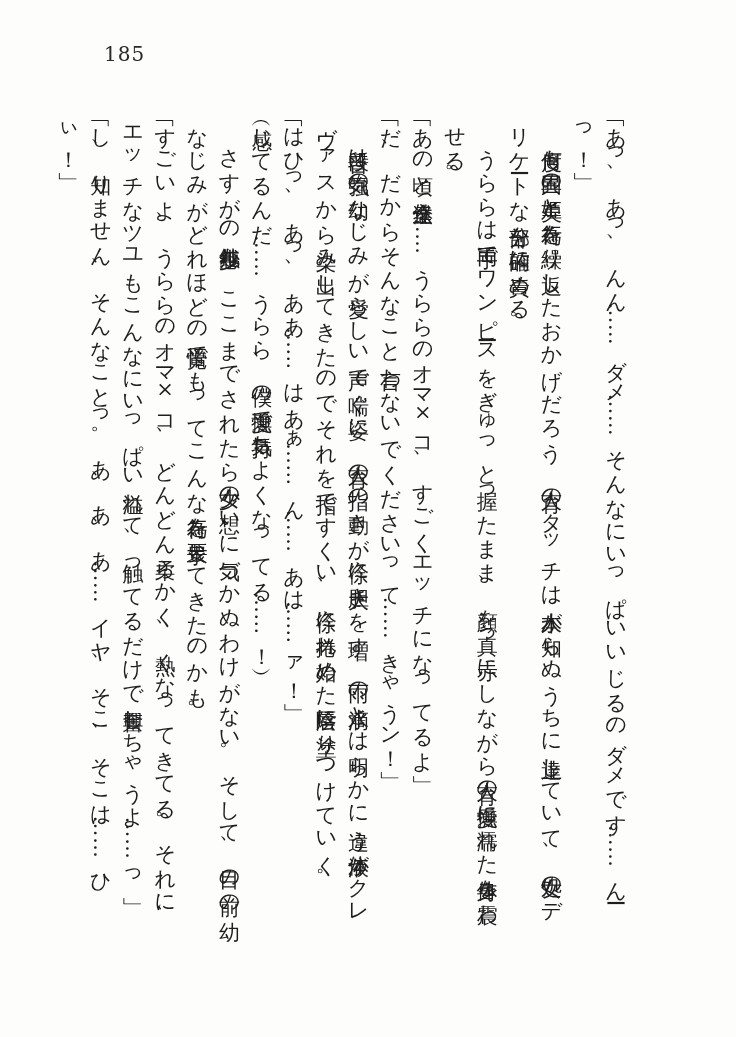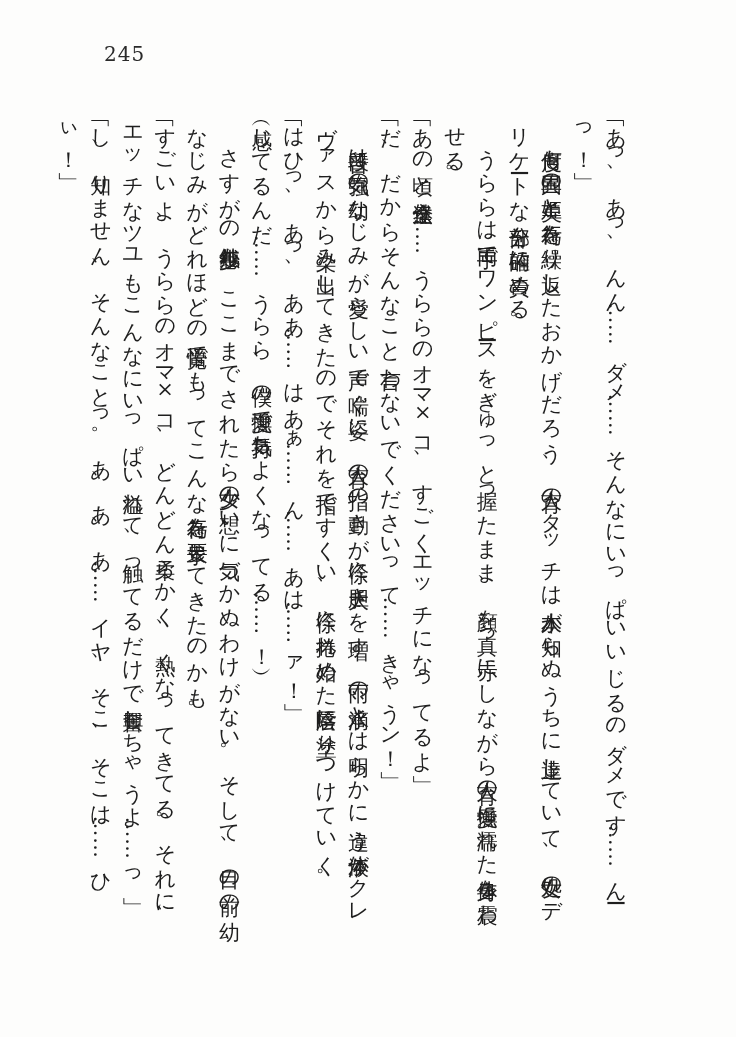--- a/index.html
+++ b/index.html
@@ -48,21 +48,21 @@
   }
   .text-block p.indent {
     text-indent: 1em;
   }
 </style>
 </head>
 <body>
 
 <div class="scan-page">
 
-  <div class="page-number">245</div>
+  <div class="page-number">185</div>
 
   <div class="text-block">
     <p>「あっ、あっ、んん……ダメ……そんなにいっぱいいじるのダメです……んーっ！」</p>
     <p class="indent">何度も異国の美姫と行為を繰り返したおかげだろう、育人のタッチは本人が知らぬうちに上達していて、処女のデリケートな部分を的確に責める。</p>
     <p class="indent">うららは両手でワンピースをぎゅっと握ったまま、顔を真っ赤にしながら育人の愛撫に濡れた身体を震わせる。</p>
     <p>「あの頃と全然違う……うららのオマ×コ、すごくエッチになってるよ」</p>
     <p>「だ、だからそんなこと言わないでくださいって……きゃうン！」</p>
     <p class="indent">普段は強気の幼なじみが愛らしい声で喘ぐ姿に、育人の指の動きが徐々に大胆さを増す。雨の水滴とは明らかに違う液体がクレヴァスから染み出してきたのでそれを指ですくい、徐々に捲れ始めた陰唇に塗りつけていく。</p>
     <p>「はひっ、あっ、ああ……はあぁ……ん……あは……ァ！」</p>
     <p>（感じてるんだ……うらら、僕の愛撫で気持ちよくなってる……！）</p>

